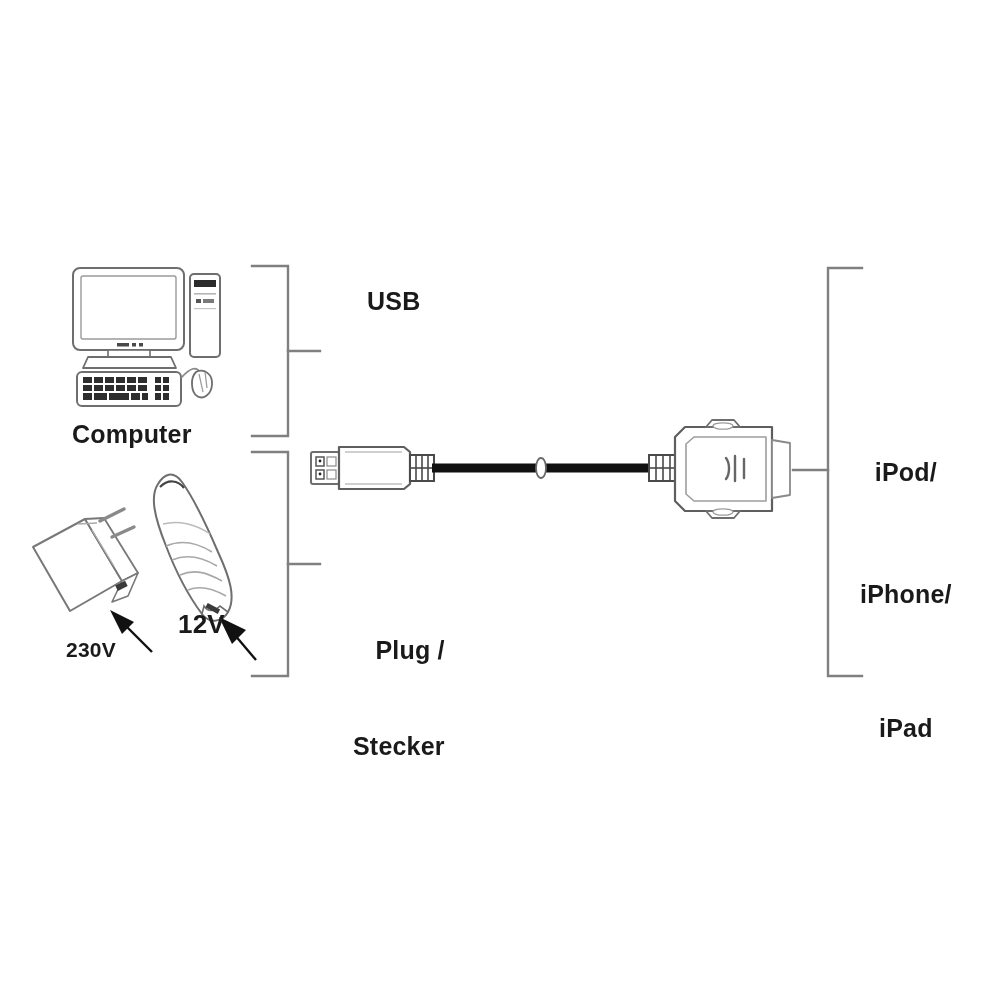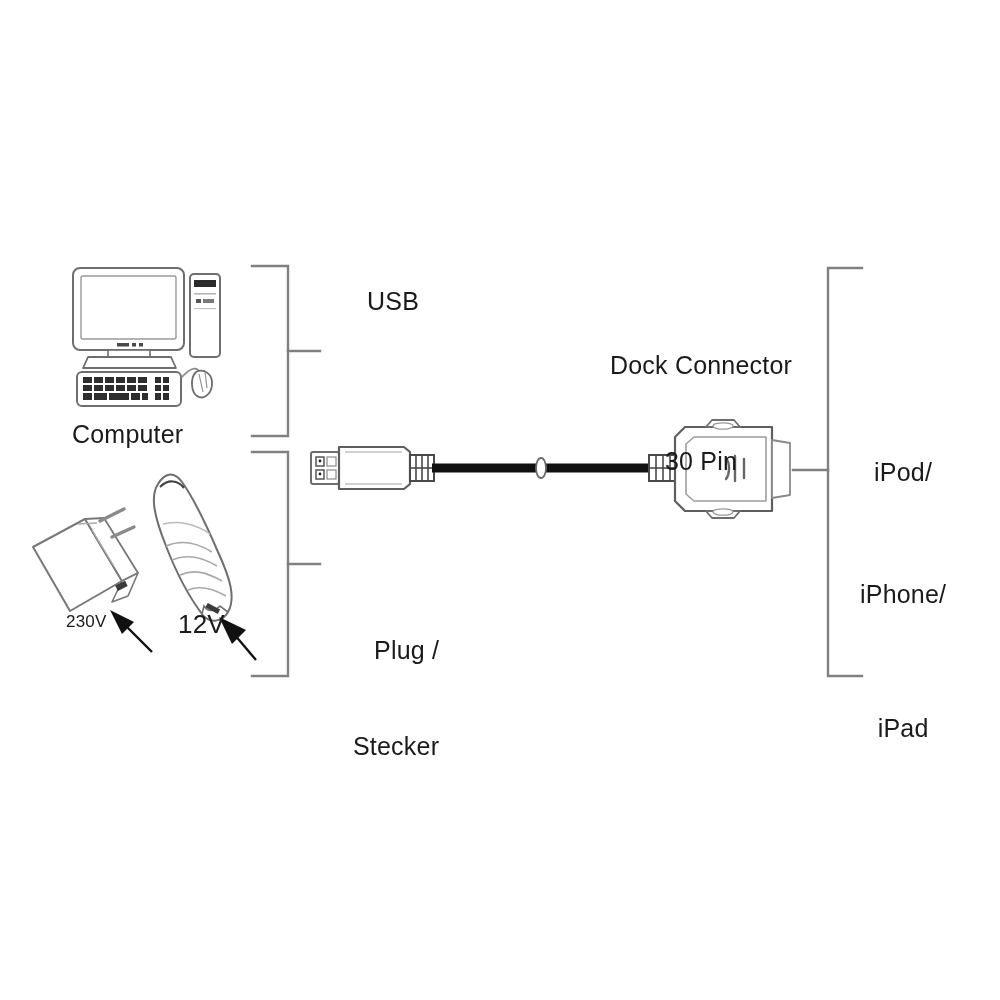--- a/index.html
+++ b/index.html
@@ -22,30 +22,30 @@
   #diagram {
     position: absolute;
     left: 0;
     top: 0;
     width: 1000px;
     height: 1000px;
   }
   .lbl {
     position: absolute;
     color: #1a1a1a;
-    font-weight: normal;
+    font-weight: bold;
     letter-spacing: 0.2px;
     white-space: pre;
     line-height: 1.28;
   }
   #label-computer   { left: 72px;  top: 418px; font-size: 25px; text-align: center; }
   #label-usb        { left: 367px; top: 285px; font-size: 25px; }
   #label-dock       { left: 610px; top: 285px; font-size: 25px; text-align: center; }
   #label-plug       { left: 353px; top: 570px; font-size: 25px; }
-  #label-230v       { left: 66px;  top: 611px; font-size: 17px; }
+  #label-230v       { left: 66px;  top: 637px; font-size: 21px; }
   #label-12v        { left: 178px; top: 608px; font-size: 26px; }
   #label-devices    { left: 860px; top: 392px; font-size: 25px; text-align: center; }
   #label-devices .dev-line { display: block; margin-bottom: 26px; }
   #label-devices .dev-line:last-child { margin-bottom: 0; margin-top: 12px; }
   #label-dock .dock-line { display: block; }
   #label-dock .dock-line.l2 { text-align: center; }
   #label-plug .plug-line { display: block; text-align: right; }
 </style>
 </head>
 <body>
@@ -227,24 +227,20 @@
 
       <path d="M 772 440 L 790 443 L 790 495 L 772 498 Z" fill="#ffffff" stroke="#8a8a8a" stroke-width="1.8" stroke-linejoin="round"></path>
     </g>
 
   </svg>
 
   <div class="lbl" id="label-computer">Computer</div>
 
   <div class="lbl" id="label-usb">USB</div>
 
-  <div class="lbl" id="label-dock">
-    <span class="dock-line l1">Dock Connector</span>
-    <span class="dock-line l2">30 Pin</span>
-  </div>
 
   <div class="lbl" id="label-plug">
     <span class="plug-line">Plug /</span>
     <span class="plug-line">Stecker</span>
   </div>
 
   <div class="lbl" id="label-230v">230V</div>
 
   <div class="lbl" id="label-12v">12V</div>
 

